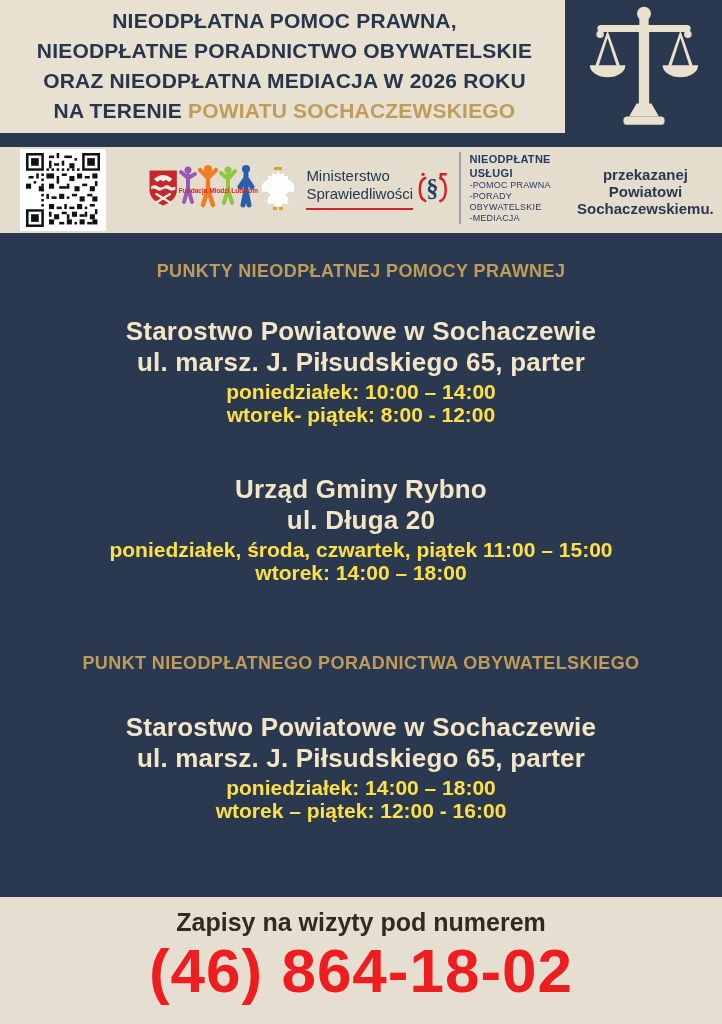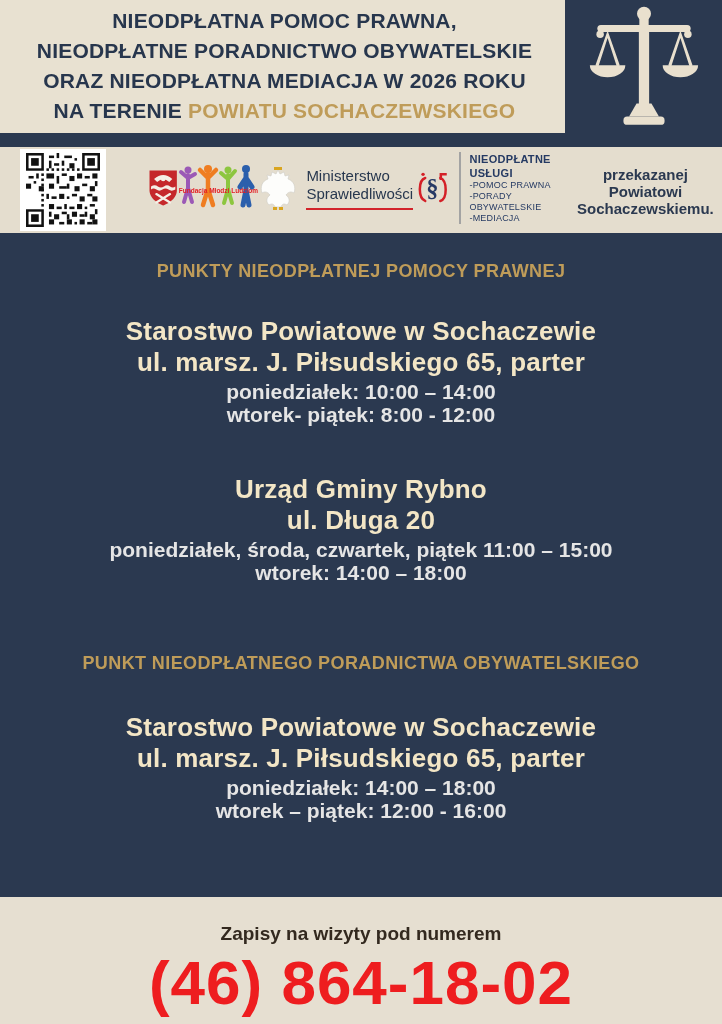--- a/index.html
+++ b/index.html
@@ -65,32 +65,32 @@
   .section-heading{
     color:#bf9c59;font-weight:bold;font-size:18px;line-height:34px;
     letter-spacing:.4px;padding:0 40px;
   }
   .sh1{padding-top:21px;}
   .sh2{margin-top:62px;}
   .loc-name{
     color:#f3e6c6;font-weight:bold;font-size:26px;line-height:31px;letter-spacing:.2px;
   }
   .loc-sched{
-    color:#e5e5e5;font-weight:bold;font-size:21px;line-height:23px;margin-top:2px;
+    color:#fde047;font-weight:bold;font-size:21px;line-height:23px;margin-top:2px;
   }
   .g1{margin-top:28px;}
   .g2{margin-top:48px;}
   .g3{margin-top:32px;}
   
   .footer{
     position:absolute;left:0;bottom:0;width:722px;height:127px;
     background:#e6dfd1;text-align:center;
   }
   .footer-label{
-    margin-top:22px;color:#33291f;font-weight:bold;font-size:19px;line-height:30px;
+    margin-top:10px;color:#33291f;font-weight:bold;font-size:25px;line-height:30px;
   }
   .footer-phone{
     color:#ee1d1f;font-weight:bold;font-size:62px;line-height:68px;letter-spacing:1px;
   }
 </style>
 </head>
 <body>
 
 <div class="poster">
 

